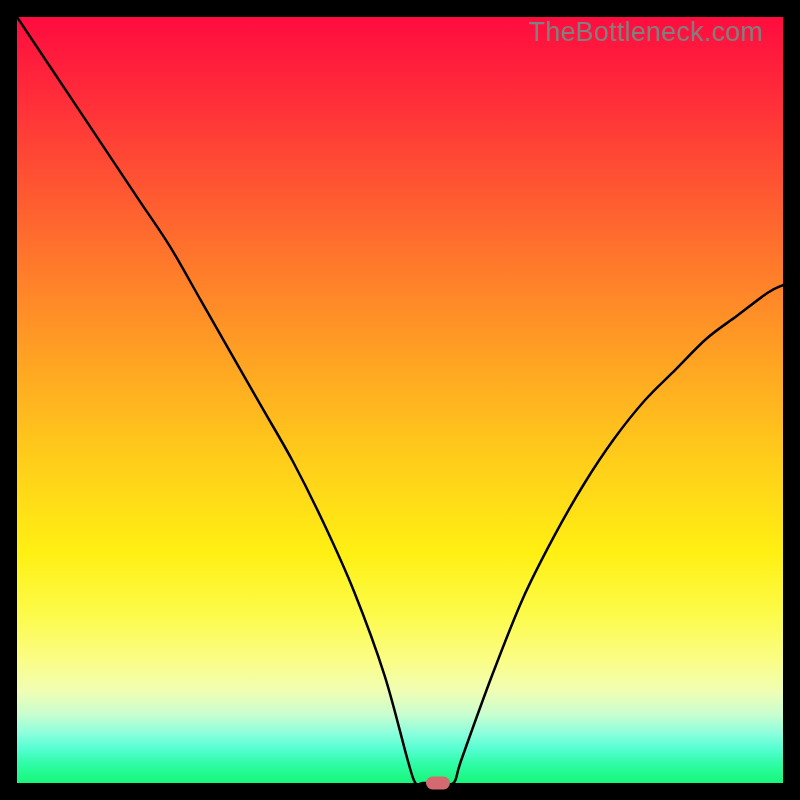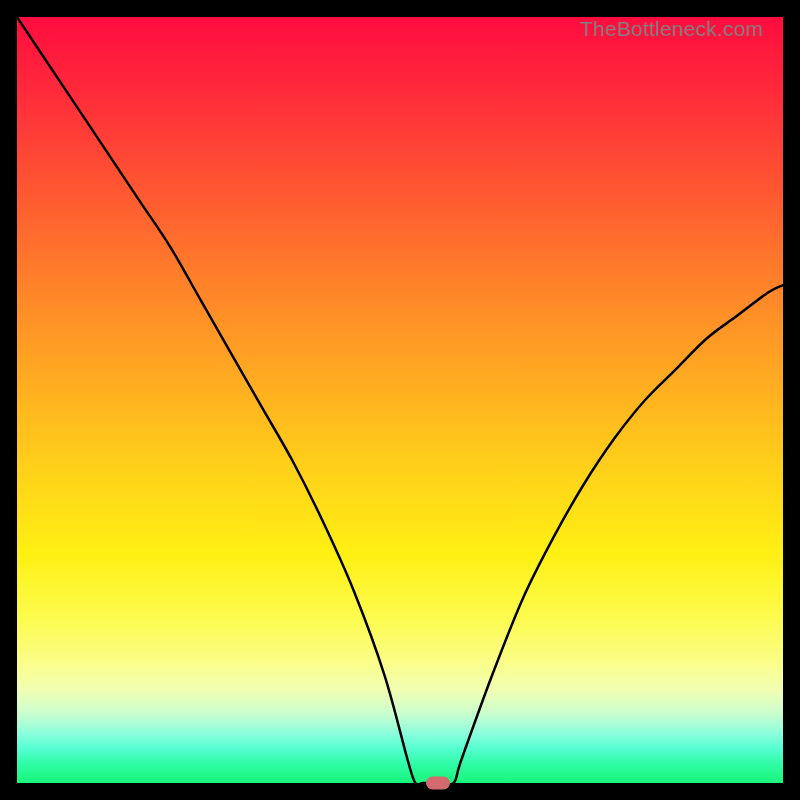--- a/index.html
+++ b/index.html
@@ -40,21 +40,21 @@
       #56fed2 95.5%,
       #2ffca6 97.5%,
       #18f77a 100%
     );
   }
   .watermark {
     position: absolute;
     top: 0;
     right: 20px;
     color: #808080;
-    font-size: 21px;
+    font-size: 27px;
     font-weight: 500;
     letter-spacing: 0.2px;
     user-select: none;
   }
   svg.curve {
     position: absolute;
     left: 0;
     top: 0;
     width: 766px;
     height: 766px;

